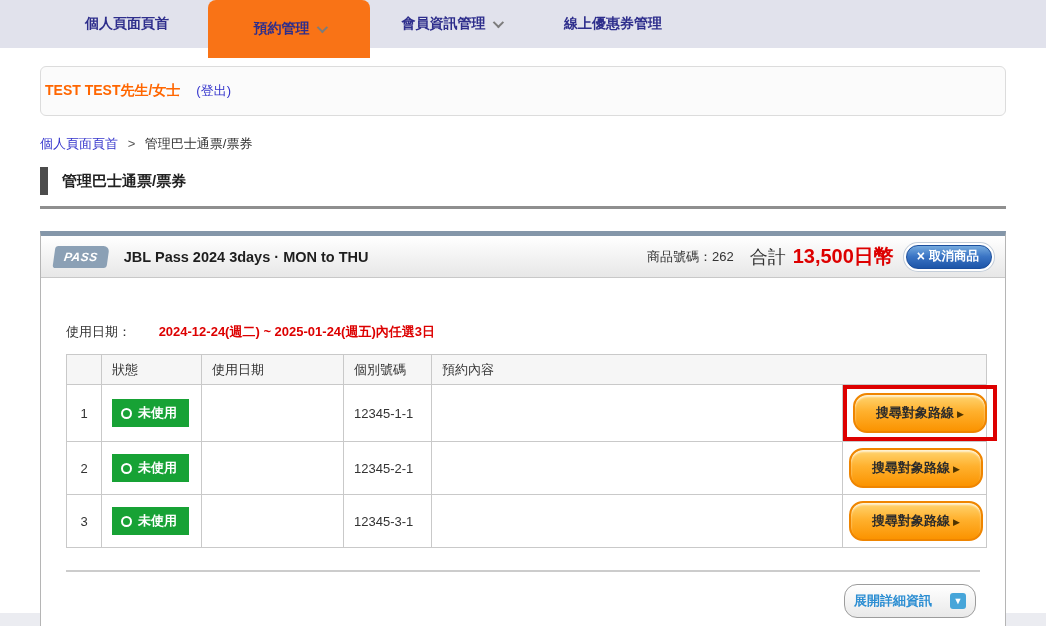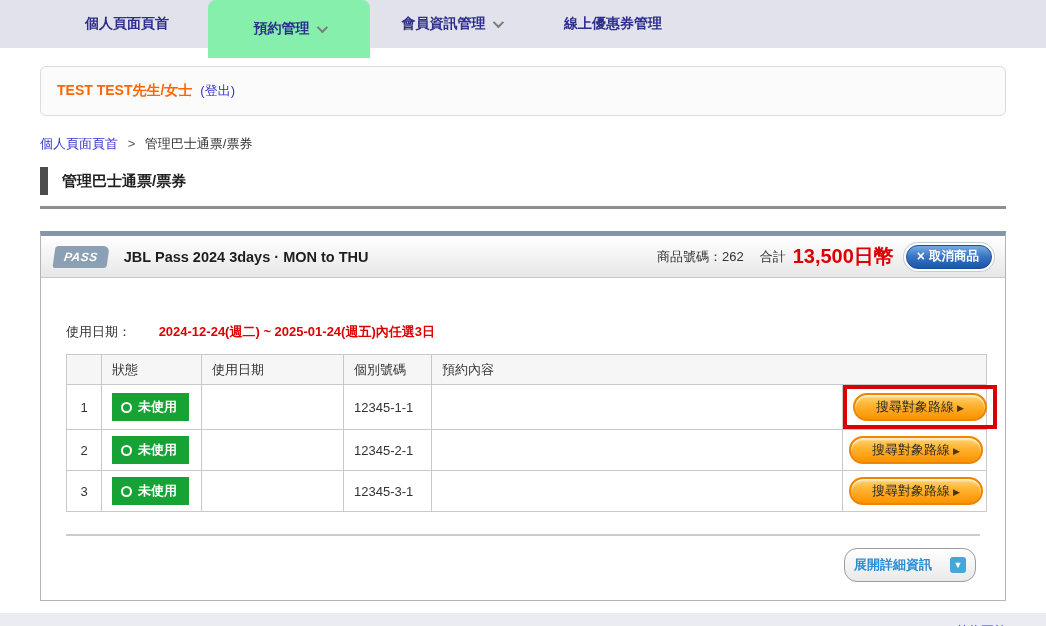--- a/index.html
+++ b/index.html
@@ -7,47 +7,47 @@
   body {
     height:626px; position:relative; background:#fff;
     font-family:"Liberation Sans","DejaVu Sans",sans-serif; overflow:hidden;
   }
   
   .nav { height:48px; background:var(--nav_bg,#e1e2ec); display:flex; padding-left:46px; }
   .nav-tab {
     width:162px; height:48px; display:flex; align-items:center; justify-content:center;
     gap:7px; font-size:14px; font-weight:bold; color:var(--nav_text,#2e2e8c); cursor:pointer;
   }
-  .nav-tab.active { background:#86efac; height:58px; border-radius:8px 8px 0 0; }
+  .nav-tab.active { background:#f97316; height:58px; border-radius:8px 8px 0 0; }
   .chev { width:8px; height:8px; border-right:2px solid #7c7c7c; border-bottom:2px solid #7c7c7c;
     transform:rotate(45deg) translateY(-2px); display:inline-block; }
   
   .content { width:966px; margin:0 40px; position:relative; z-index:2; }
   .user-bar { margin-top:18px; height:50px; background:#fbfbfb; border:1px solid #dcdcdc;
-    border-radius:6px; display:flex; align-items:center; padding-left:16px; font-size:14px; }
+    border-radius:6px; display:flex; align-items:center; padding-left:4px; font-size:14px;gap:8px; }
   .user-name { color:#ff6600; font-weight:bold; }
   .logout { color:var(--link_blue,#3333cc); font-size:13px; margin-left:8px; text-decoration:none; }
   .breadcrumb { margin-top:19px; font-size:13px; color:#333; }
   .breadcrumb a { color:var(--link_blue,#3333cc); text-decoration:none; }
   .bc-sep { margin:0 6px; color:#555; }
   .title-block { margin-top:14px; display:flex; align-items:center;
     border-bottom:3px solid #8f8f8f; padding-bottom:11px; }
   .title-bar { width:8px; height:28px; background:#4c4c4c; margin-right:14px; }
   .page-title { font-size:15px; font-weight:bold; color:#222; }
   
   .panel { margin-top:22px; border:1px solid #b5b5b5; border-top:5px solid #8496a9; background:#fff; }
   .panel-header { height:42px; background:linear-gradient(#ffffff,#e7e7e7);
     border-bottom:1px solid #c8c8c8; display:flex; align-items:center; padding:0 13px; }
   .pass-badge { background:var(--pass_badge,#8ba0b5); color:#fff; font-style:italic; font-weight:bold;
     font-size:12px; padding:4px 10px; border-radius:3px 6px 3px 3px; transform:skewX(-8deg);
     margin-right:16px; letter-spacing:.5px; }
   .pass-title { font-size:14.5px; font-weight:bold; color:#1e1e1e; }
   .spacer { flex:1; }
   .prod-no { font-size:13px; color:#333; margin-right:16px;margin-left:44px; }
-  .total-label { font-size:13px; color:#333; margin-right:7px; }
+  .total-label { font-size:18px; color:#333; margin-right:7px; }
   .total-price { font-size:20px; font-weight:bold; color:var(--price_red,#dd0000); margin-right:12px; }
   .cancel-btn { height:24px; border-radius:13px; padding:0 12px 1px 10px; cursor:pointer;
     background:linear-gradient(#76abdf,#3a74c4 48%,#1d55a8); border:1px solid #1a4e9d;
     box-shadow:0 0 0 2px #ffffff,0 0 0 3px #c3cdd9; color:#fff; font-weight:bold; font-size:12.5px;
     display:flex; align-items:center; gap:4px; }
   .cancel-x { font-size:14px; font-weight:bold; line-height:1; }
   
   .panel-body { padding:45px 25px 18px; }
   .validity { font-size:13px; color:#333; }
   .validity b { color:var(--price_red,#d00000); font-weight:bold;margin-left:24px; }
@@ -55,24 +55,24 @@
   .tickets th, .tickets td { border:1px solid #c9c9c9; }
   .tickets th { background:#f6f6f6; height:30px; text-align:left; padding:0 10px;
     font-weight:normal; color:#333; }
   .tickets td { height:41px; background:#fff; padding:0 10px; color:#333; }
   td.num { text-align:center; padding:0; }
   .status-badge { display:inline-flex; align-items:center; gap:6px;
     background:var(--badge_green,#17a235); color:#fff; font-weight:bold; font-size:13px;
     padding:5px 12px 5px 9px; }
   .ring { width:11px; height:11px; border:2px solid #fff; border-radius:50%; display:inline-block; }
   td.action { text-align:center; padding:0; }
-  .route-btn { width:134px; height:28px; border-radius:14px; cursor:pointer;
+  .route-btn { width:134px; height:40px; border-radius:14px; cursor:pointer;
     border:2px solid #ef8500; background:linear-gradient(#ffd571,#ffb12e 45%,#fb9300);
     box-shadow:inset 0 2px 2px rgba(255,255,255,.7); font-family:inherit;
-    font-size:13px; font-weight:normal; color:#2b2b2b; }
+    font-size:13px; font-weight:bold; color:#2b2b2b; }
   .route-btn .arrow { font-size:9px; margin-left:3px; color:#4d3300; }
   .action-wrap { display:inline-block; padding:2px; border:4px solid transparent; }
   .action-wrap.hl { border-color:var(--highlight_red,#dd0000); padding:4px 6px; }
   .details-divider { margin-top:22px; border-top:2px solid #cccccc; }
   .expand-row { display:flex; justify-content:flex-end; margin-top:12px; padding-right:4px; }
   .expand-btn { height:34px; border-radius:13px; border:1px solid #9c9c9c; cursor:pointer;
     background:linear-gradient(#ffffff,#e9e9e9); padding:0 9px; display:flex; align-items:center;
     gap:18px; font-family:inherit; font-size:13px; font-weight:bold; color:var(--expand_blue,#2c8ed2); }
   .expand-icon { width:16px; height:16px; background:#46a5d9; border-radius:3px; color:#fff;
     font-size:9px; display:flex; align-items:center; justify-content:center; }

